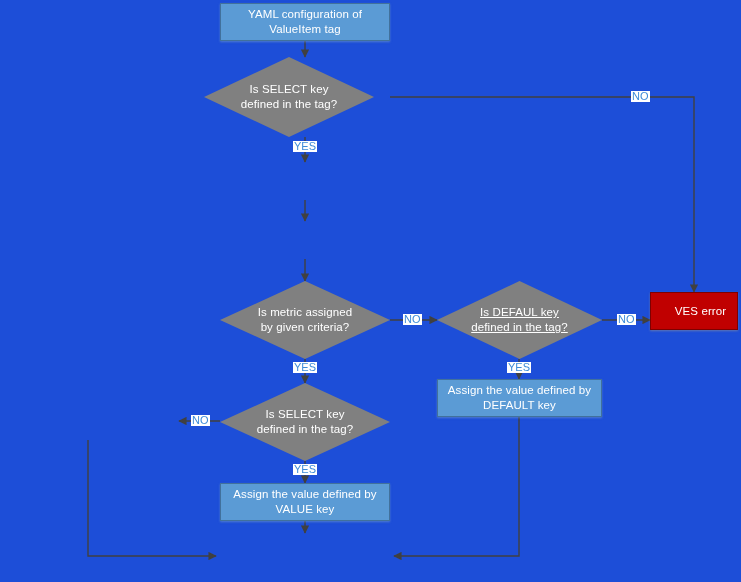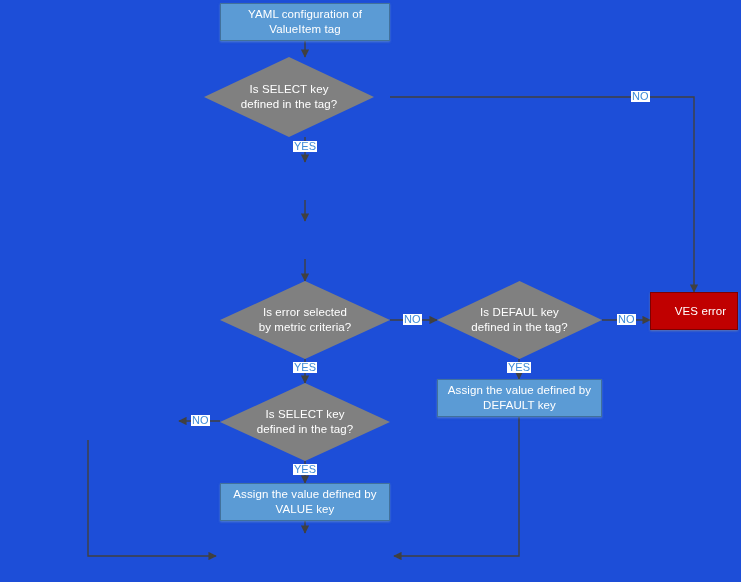--- a/index.html
+++ b/index.html
@@ -138,26 +138,26 @@
       <span>Is SELECT key</span><br>
       <span>defined in the tag?</span>
     </span>
   </div>
 
 
 
   <div class="node decision" style="left:220px; top:281px; width:170px; height:78px;">
     <span class="dia-shape"></span>
     <span class="dia-label">
-      <span>Is error selected</span><br>
-      <span>by metric criteria?</span>
-    </span>
-  </div>
-
-  <div class="node decision" style="left:437px; top:281px; width:165px; height:78px;">
+      <span>Is metric assigned</span><br>
+      <span>by given criteria?</span>
+    </span>
+  </div>
+
+  <div class="node decision" style="left:437px; top:281px; width:165px; height:78px;text-decoration:underline;">
     <span class="dia-shape"></span>
     <span class="dia-label">
       <span>Is DEFAUL key</span><br>
       <span>defined in the tag?</span>
     </span>
   </div>
 
   <div class="node terminator-error" style="left:650px; top:292px; width:88px; height:38px;">
     <span>VES error</span>
   </div>

